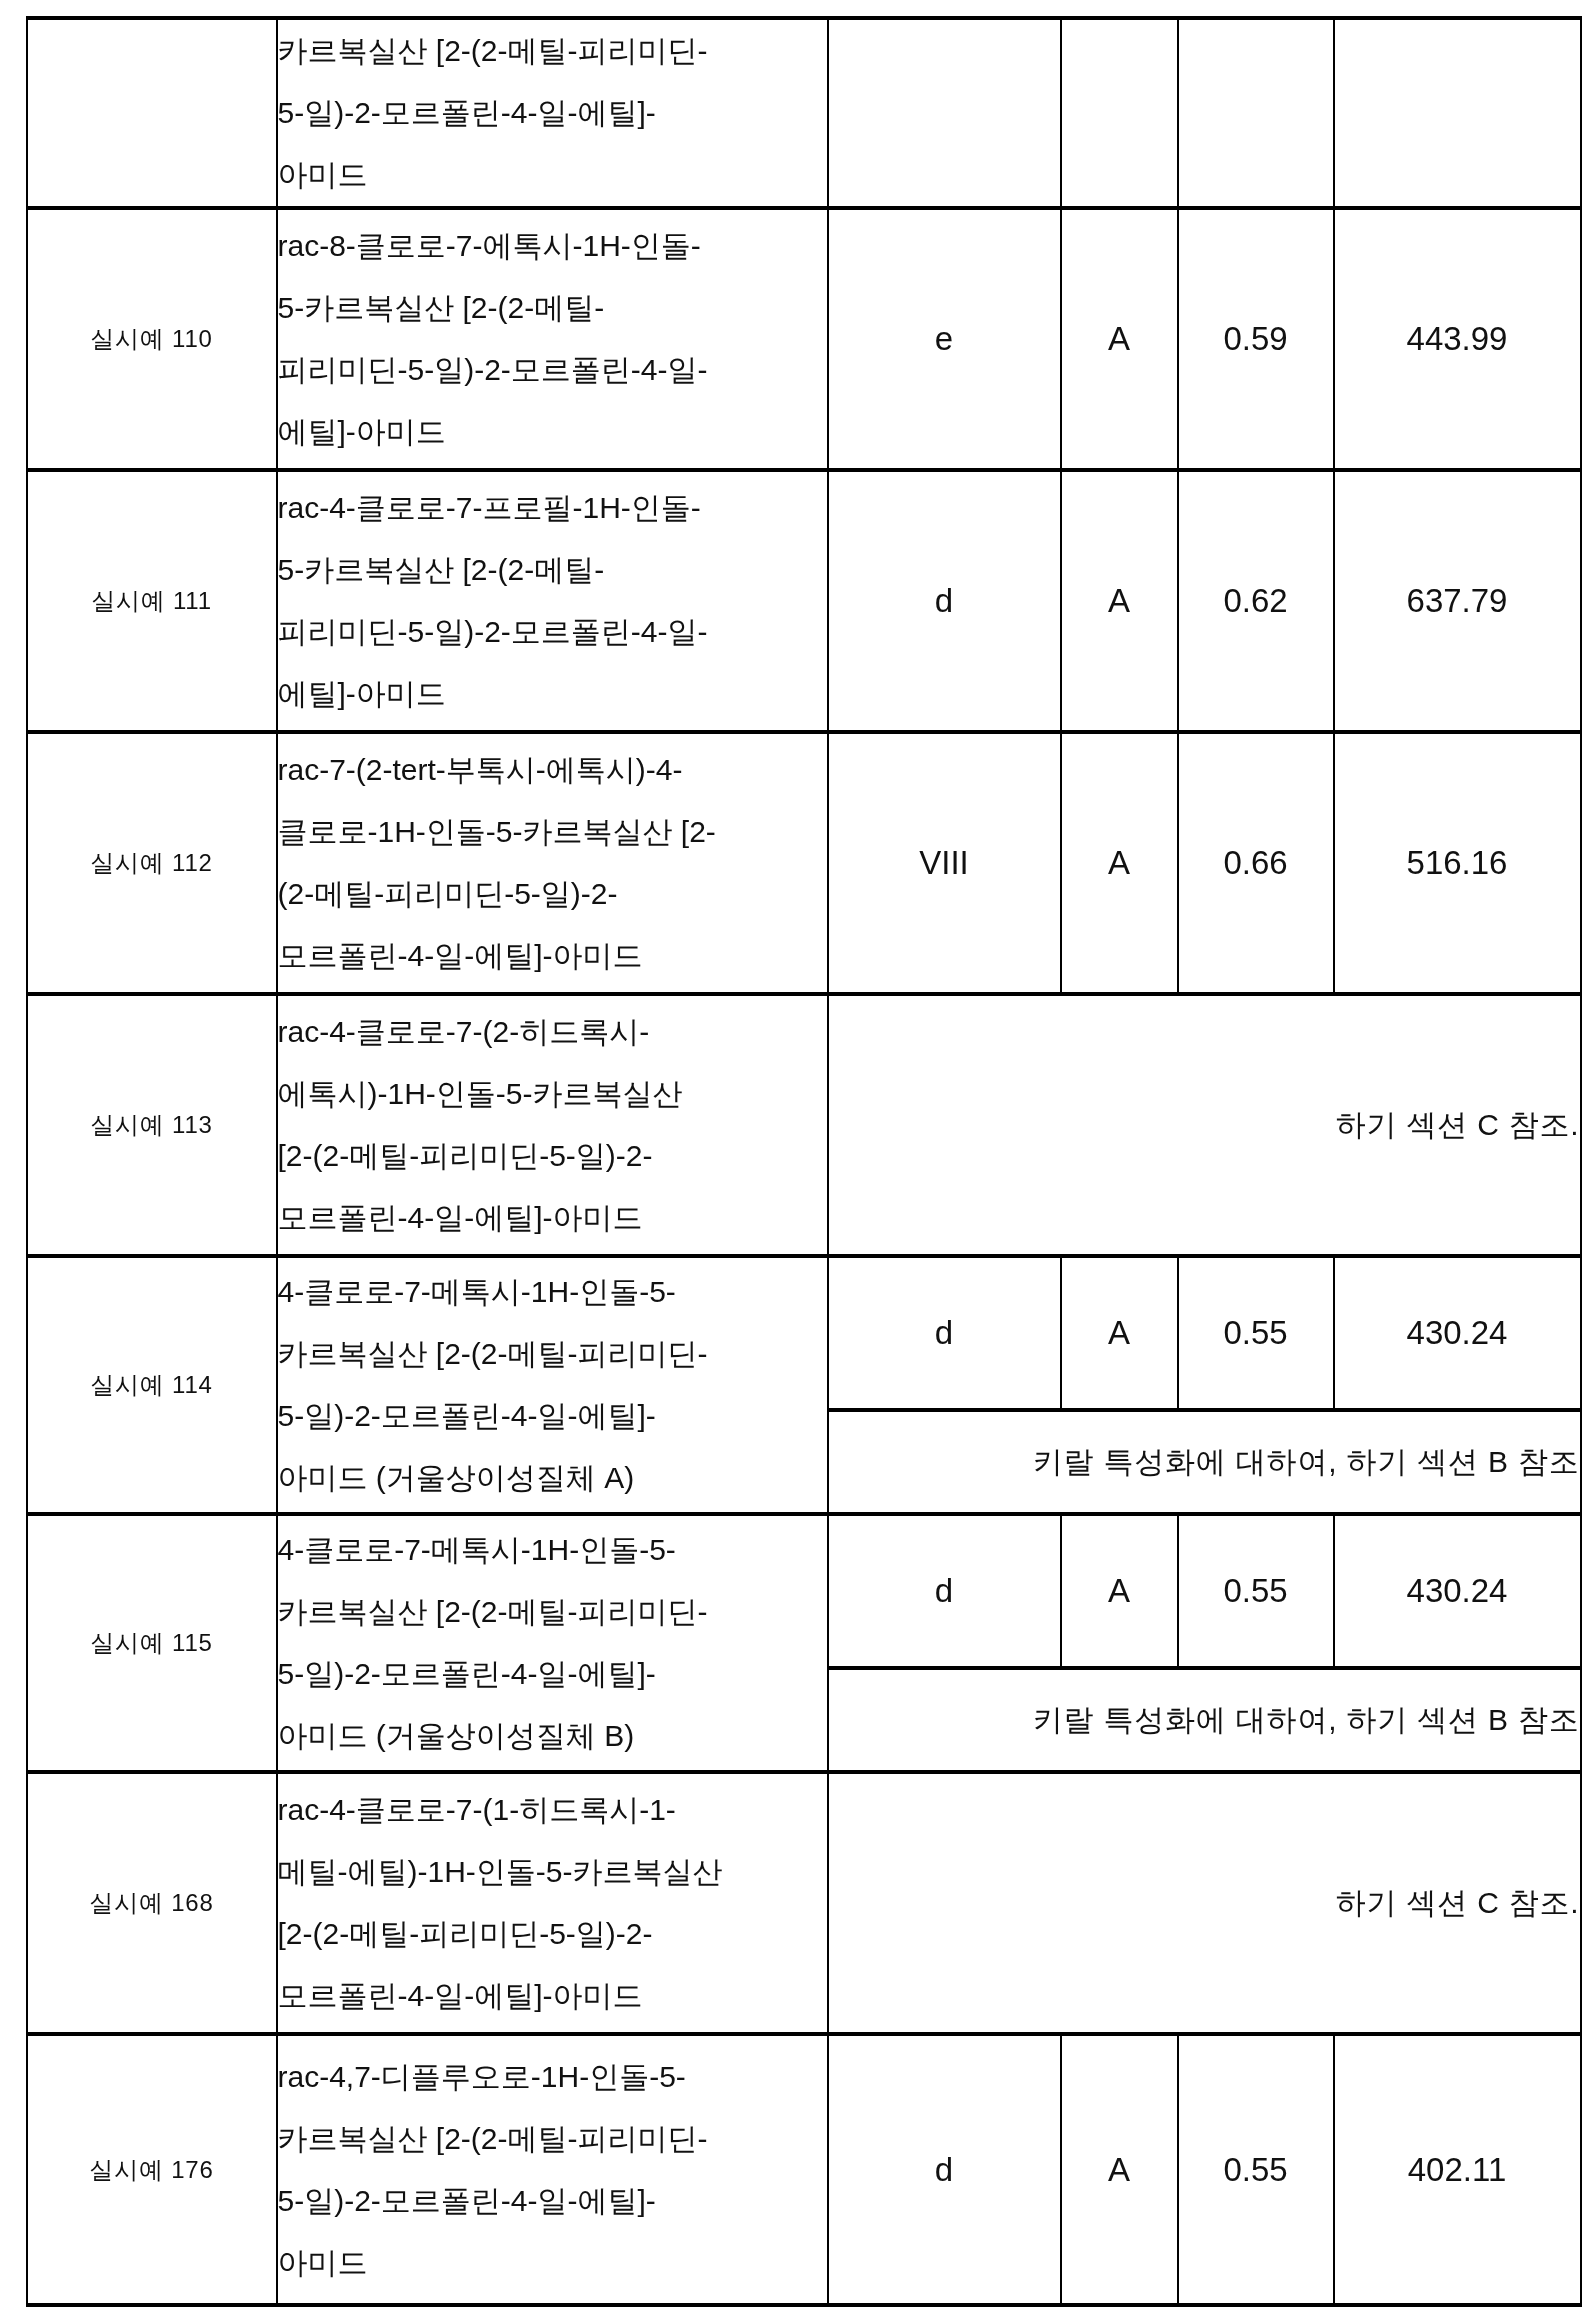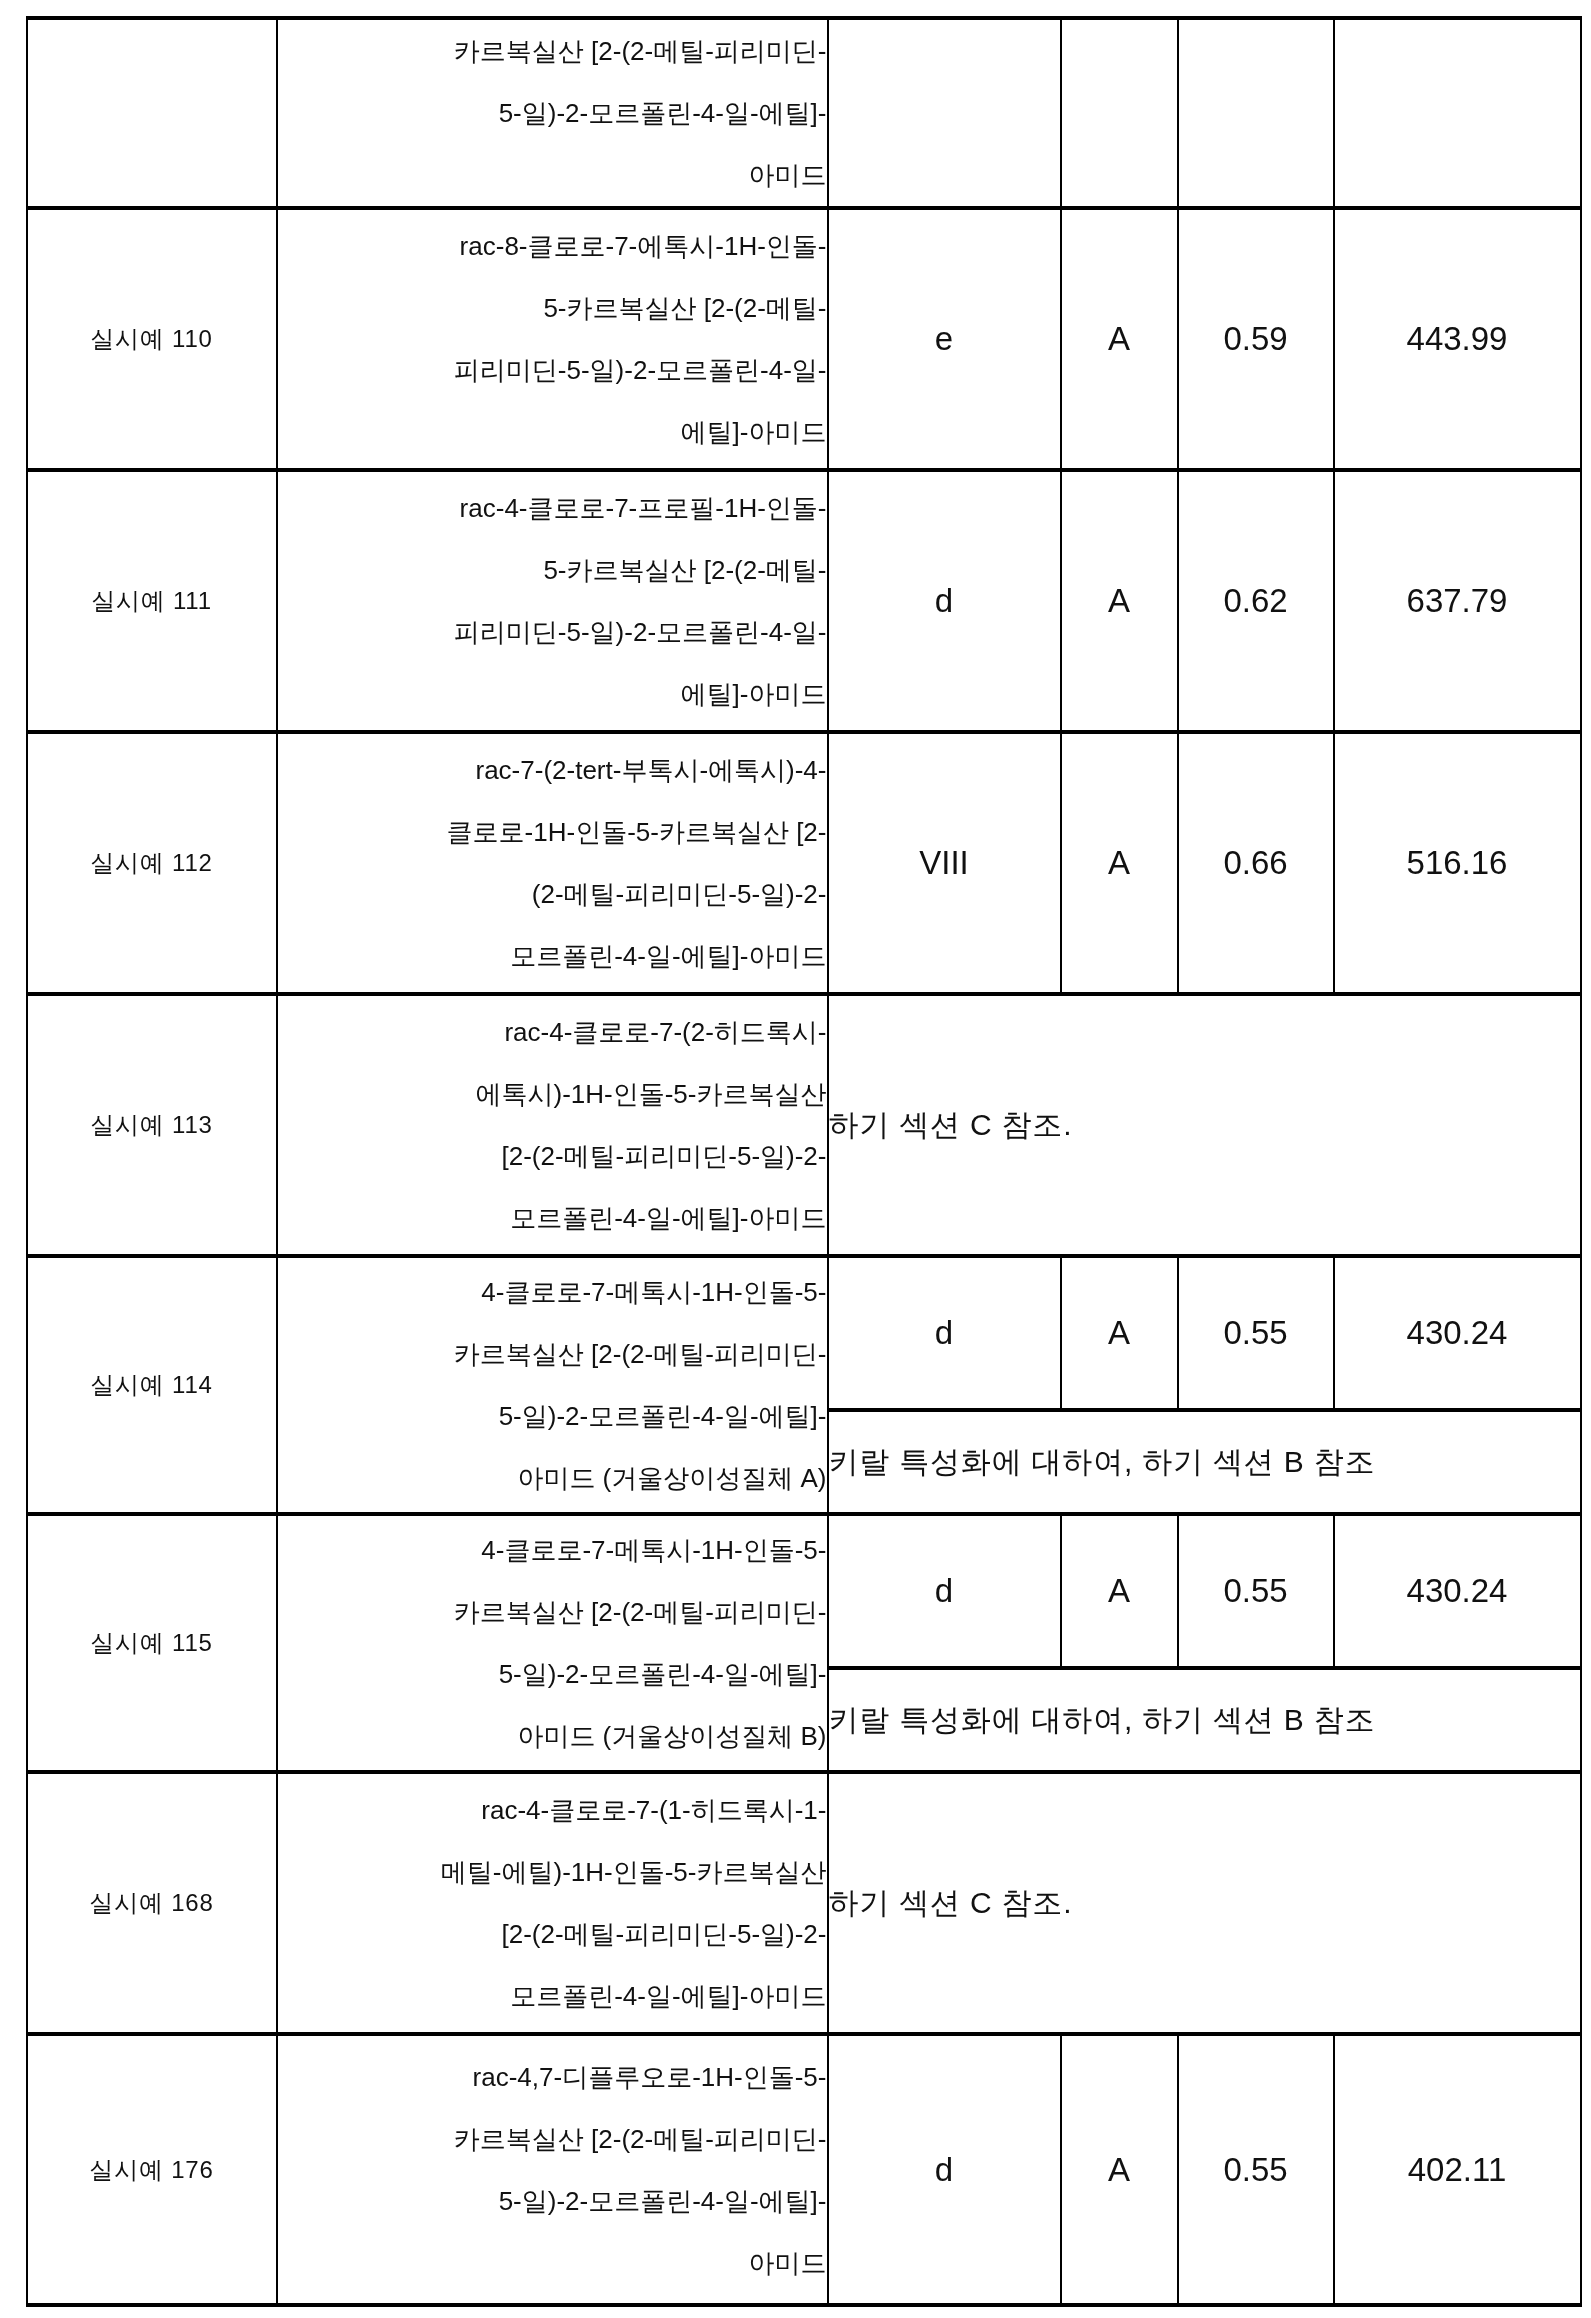--- a/index.html
+++ b/index.html
@@ -37,32 +37,32 @@
   tr.h-row     { height: 262px; }
   tr.h-sub-a   { height: 154px; }
   tr.h-sub-b   { height: 104px; }
   tr.h-last    { height: 271px; }
   td.example {
     text-align: center;
     font-size: 24px;
     letter-spacing: 0.8px;
   }
   td.name {
-    text-align: right;
+    text-align: left;
     white-space: pre-line;
-    font-size: 26px;
+    font-size: 30px;
     line-height: 62px;
     padding: 0 10px;
   }
   td.val {
     text-align: center;
     font-size: 33px;
   }
   td.note {
-    text-align: left;
+    text-align: right;
     font-size: 30px;
     letter-spacing: 0.8px;
   }
 </style>
 </head>
 <body>
 
 <div class="page">
   <table class="doc-table">
     <colgroup>

